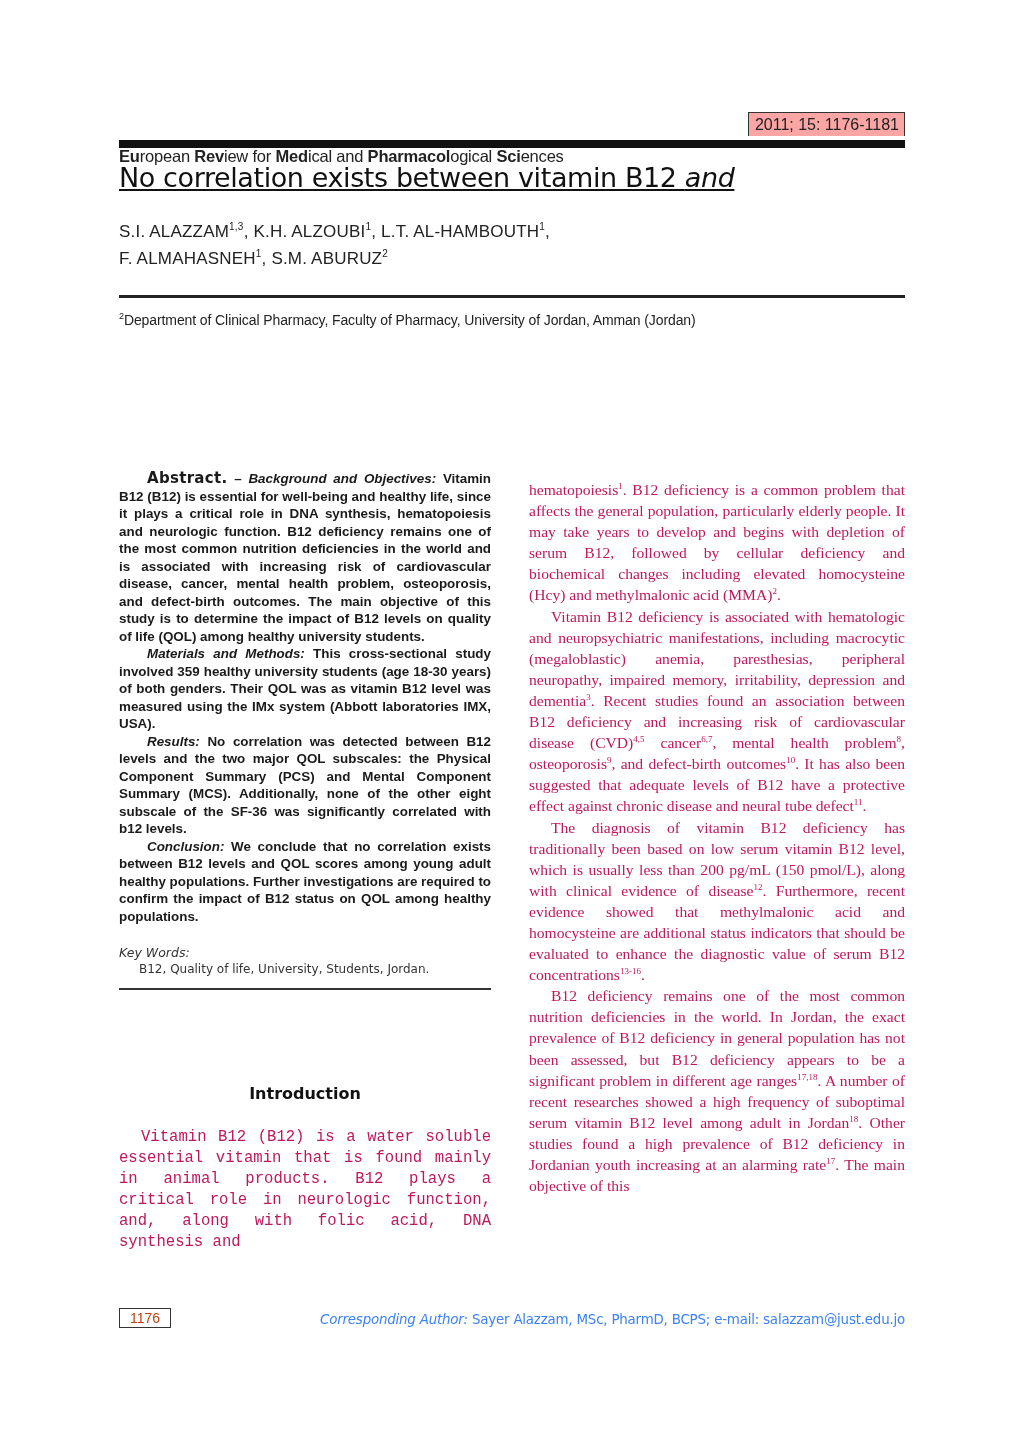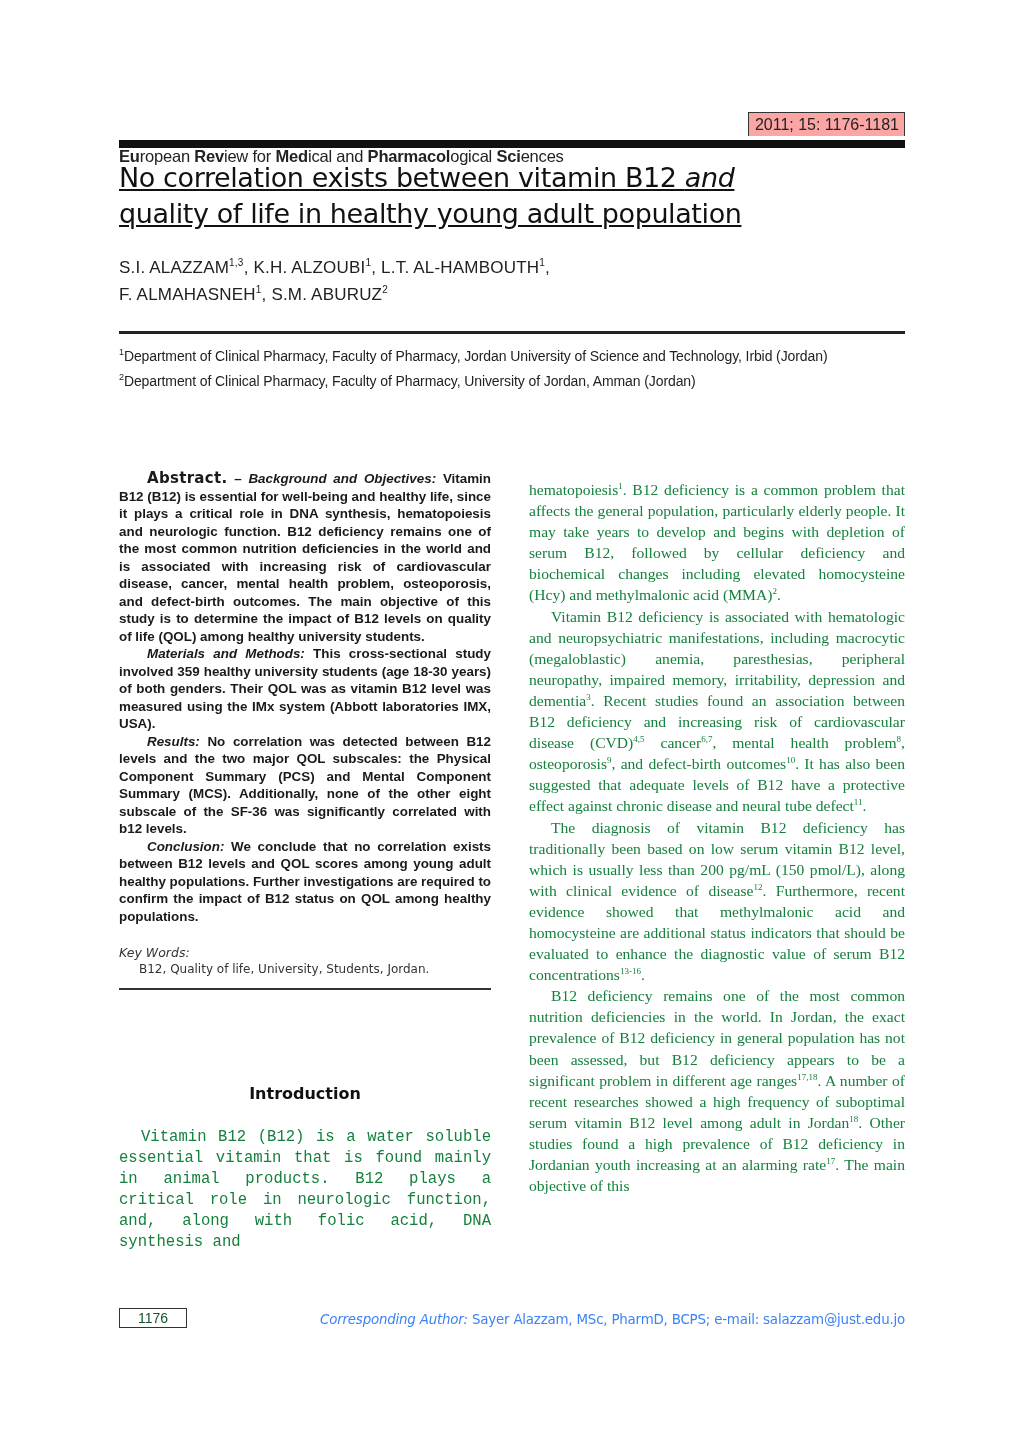--- a/index.html
+++ b/index.html
@@ -36,56 +36,54 @@
   .abstract p.first { text-indent: 28px; }
   .abs-label { font-family: "DejaVu Sans", sans-serif; font-weight: 900; font-size: 15px; letter-spacing: 0.3px; }
   .abs-sec { font-style: italic; }
 
   .keywords-label { margin-top: 20px; font-family: "DejaVu Sans", sans-serif; font-style: italic; font-size: 12.5px; color: #333; }
   .keywords { margin-top: 2px; padding-left: 20px; font-family: "DejaVu Sans", sans-serif; font-size: 12px; color: #333; }
   .kw-rule { height: 2px; background: #333; margin-top: 12px; }
 
   .section-heading { margin-top: 94px; text-align: center; font-family: "DejaVu Sans", sans-serif; font-weight: bold; font-size: 16px; color: #111; }
 
-  .body-text { font-family: "Liberation Serif", serif; font-size: 15.6px; line-height: 21.1px; text-align: justify; color: #15803d; }
+  .body-text { font-family: "Liberation Serif", serif; font-size: 15.6px; line-height: 21.1px; text-align: justify; color: #be185d; }
   .body-text p { margin: 0; text-indent: 22px; }
   .body-text p.noindent { text-indent: 0; }
   .body-text sup { font-size: 9px; line-height: 0; }
   .col-left .body-text { margin-top: 24px; font-family: Liberation Mono, monospace; }
 
   
   .footer { position: absolute; left: 119px; top: 1308px; width: 786px; height: 24px; }
-  .page-num { position: absolute; left: 0; top: 0; border: 1px solid #333; padding: 1px 18px; font-family: "Liberation Sans", sans-serif; font-size: 14px; color: #14532d; }
+  .page-num { position: absolute; left: 0; top: 0; border: 1px solid #333; padding: 1px 10px; font-family: "Liberation Sans", sans-serif; font-size: 14px; color: #c2410c; }
   .corresp { position: absolute; right: 0; top: 4px; font-family: "DejaVu Sans", sans-serif; font-size: 13.4px; color: #3b82f6; letter-spacing: -0.2px; }
   .corresp i { font-style: italic; }
 </style>
 </head>
 <body>
 
 <div class="page">
   <div class="journal-header">
     <div class="journal-name" id="journal-name"><b>Eu</b><span>ropean </span><b>Rev</b><span>iew for </span><b>Med</b><span>ical and </span><b>Pharmacol</b><span>ogical </span><b>Sci</b><span>ences</span></div>
     <div class="citation-box">2011; 15: 1176-1181</div>
   </div>
   <div class="header-bar"></div>
 
   <h1 class="title">
     <span>No correlation exists between vitamin B12 </span><span class="ital">and</span><br>
-    <span>quality of life in healthy young adult population</span>
   </h1>
 
   <div class="authors">
     <div id="authors-line1"><span>S.I. ALAZZAM</span><sup>1,3</sup>, <span>K.H. ALZOUBI</span><sup>1</sup>, <span>L.T. AL-HAMBOUTH</span><sup>1</sup>,</div>
     <div id="authors-line2"><span>F. ALMAHASNEH</span><sup>1</sup>, <span>S.M. ABURUZ</span><sup>2</sup></div>
   </div>
 
   <div class="rule-thick"></div>
 
   <div class="affil" id="affiliations">
-      <div><sup>1</sup>Department of Clinical Pharmacy, Faculty of Pharmacy, Jordan University of Science and Technology, Irbid (Jordan)</div>
       <div><sup>2</sup>Department of Clinical Pharmacy, Faculty of Pharmacy, University of Jordan, Amman (Jordan)</div>
     </div>
 </div>
 
 <div class="col-left">
   <div class="abstract">
     <p class="first">
       <span class="abs-label">Abstract.</span><span> – </span><span class="abs-sec">Background and Objectives:</span><span> Vitamin B12 (B12) is essential for well-being and healthy life, since it plays a critical role in DNA synthesis, hematopoiesis and neurologic function. B12 deficiency remains one of the most common nutrition deficiencies in the world and is associated with increasing risk of cardiovascular disease, cancer, mental health problem, osteoporosis, and defect-birth outcomes. The main objective of this study is to determine the impact of B12 levels on quality of life (QOL) among healthy university students.</span>
     </p>
     <p>

